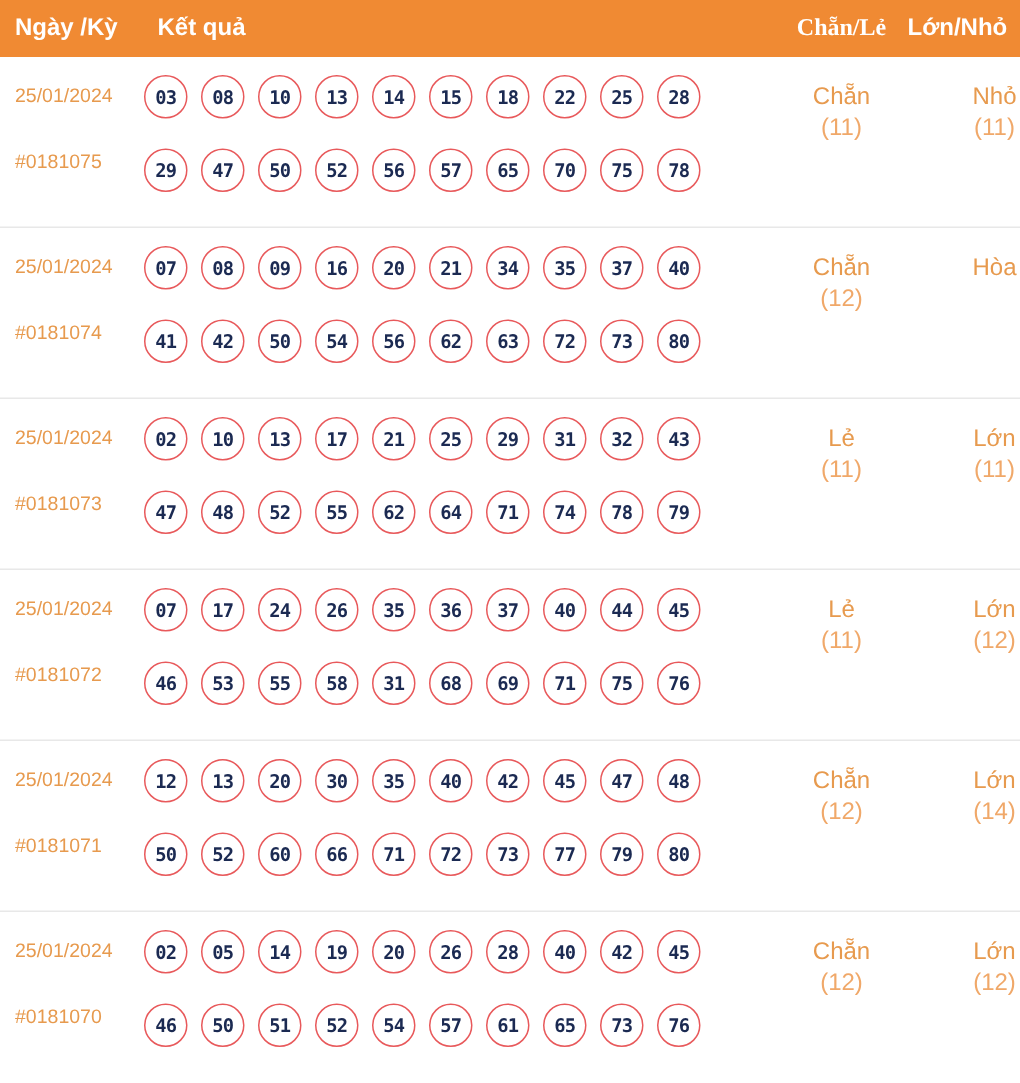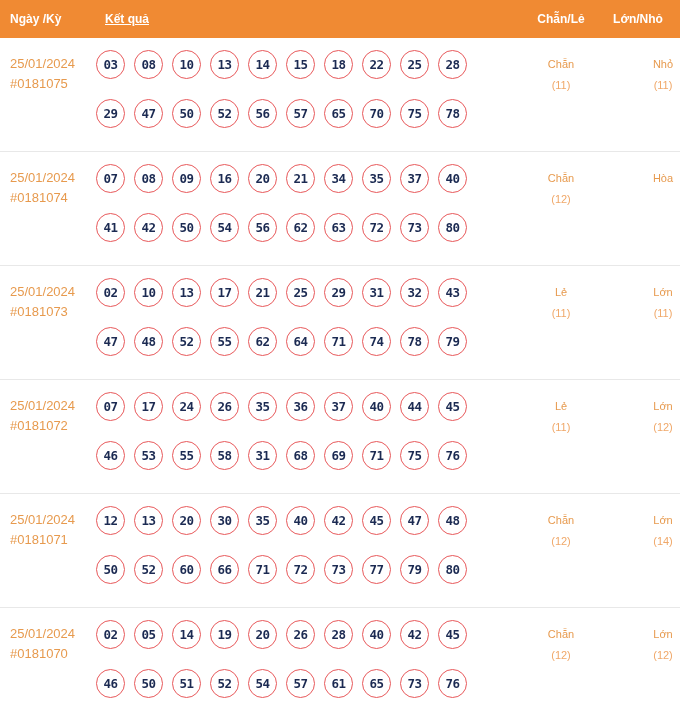--- a/index.html
+++ b/index.html
@@ -22,28 +22,28 @@
     position: relative;
     height: 38px;
     background: #f08a33;
     color: #ffffff;
   }
   .th {
     position: absolute;
     top: 0;
     height: 38px;
     line-height: 38px;
-    font-size: 12px;
+    font-size: 16px;
     font-weight: bold;
     white-space: nowrap;
     color: #ffffff;
   }
   .th-date  { left: 10px; }
-  .th-res   { left: 105px; text-decoration: underline; }
-  .th-oe    { left: 530px; width: 62px; text-align: center; }
+  .th-res   { left: 105px; }
+  .th-oe    { left: 530px; width: 62px; text-align: center; font-family: Liberation Serif, serif; }
   .th-bs    { left: 605px; width: 66px; text-align: center; }
 
   
   .row {
     position: relative;
     height: 114px;
     border-bottom: 1px solid #e8e8e8;
     box-sizing: border-box;
   }
   .row:last-child { border-bottom: none; }
@@ -51,21 +51,21 @@
   .cell-date {
     position: absolute;
     left: 10px;
     top: 16px;
     width: 84px;
     font-size: 13px;
     line-height: 20px;
     color: #e79a4e;
     white-space: nowrap;
   }
-  .cell-date .kyid { display: block; }
+  .cell-date .kyid { display: block; margin-top: 24px; }
 
   .cell-balls {
     position: absolute;
     left: 96px;
     top: 12px;
     width: 400px;
   }
   .ball-line {
     height: 49px;
     white-space: nowrap;
@@ -88,21 +88,21 @@
     letter-spacing: -0.5px;
     background: #ffffff;
     vertical-align: top;
   }
   .ball:last-child { margin-right: 0; }
 
   .cell-oe, .cell-bs {
     position: absolute;
     top: 16px;
     text-align: center;
-    font-size: 11px;
+    font-size: 16px;
     line-height: 21px;
     color: #e79a4e;
     white-space: nowrap;
   }
   .cell-oe { left: 530px; width: 62px; }
   .cell-bs { left: 630px; width: 66px; }
   .cnt { display: block; color: #f0a869; }
   .cnt:empty { display: none; }
 </style>
 </head>

